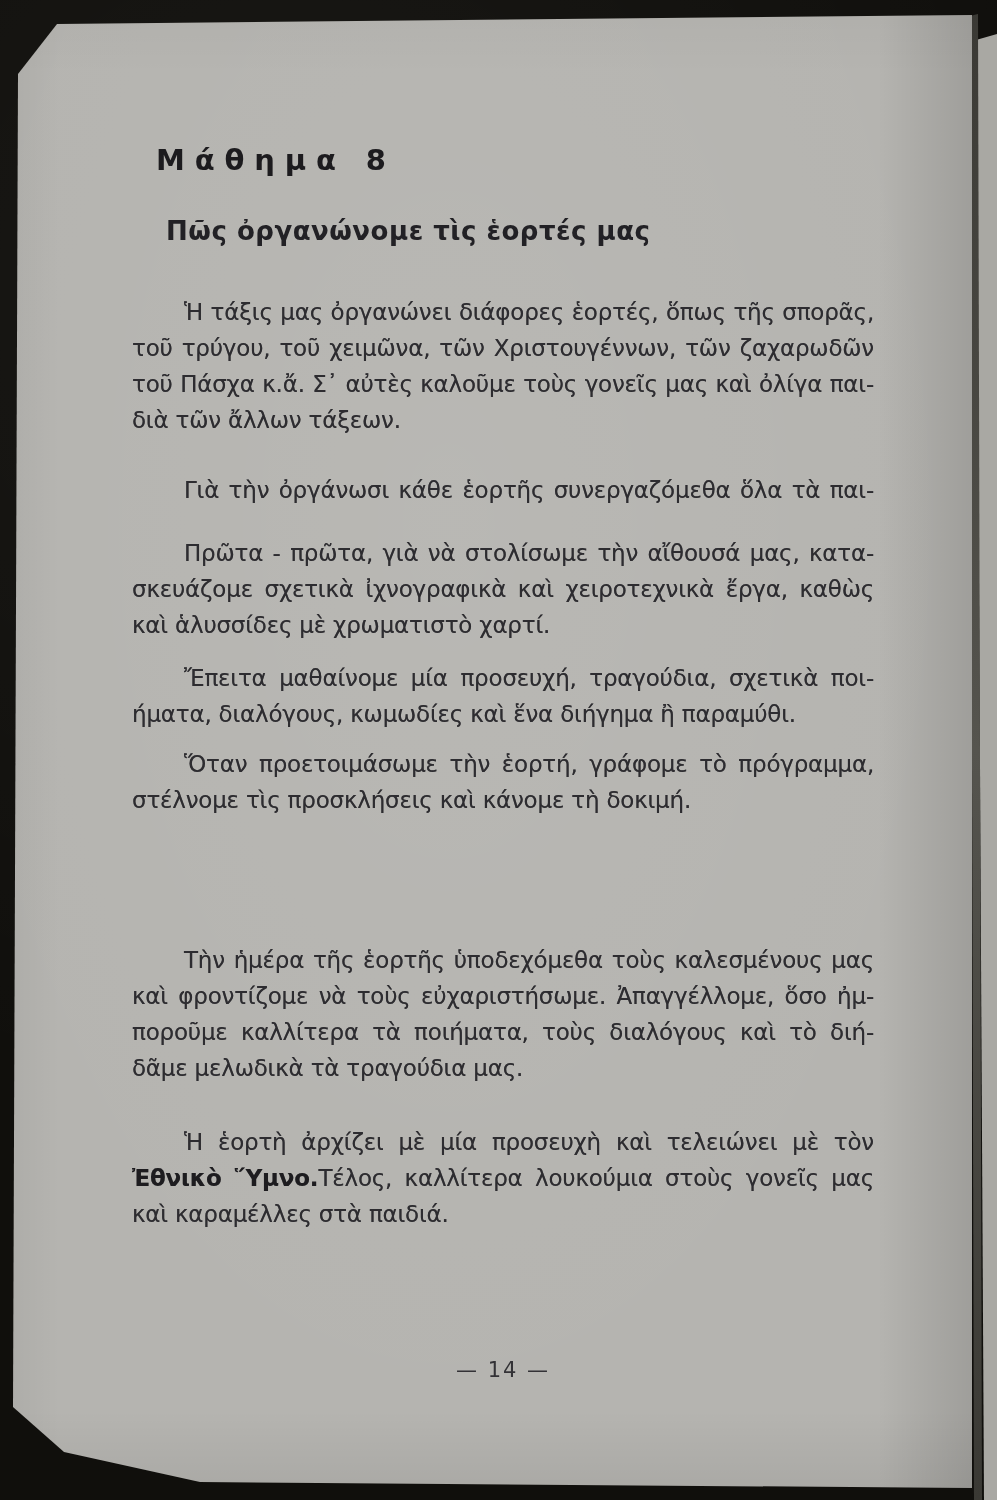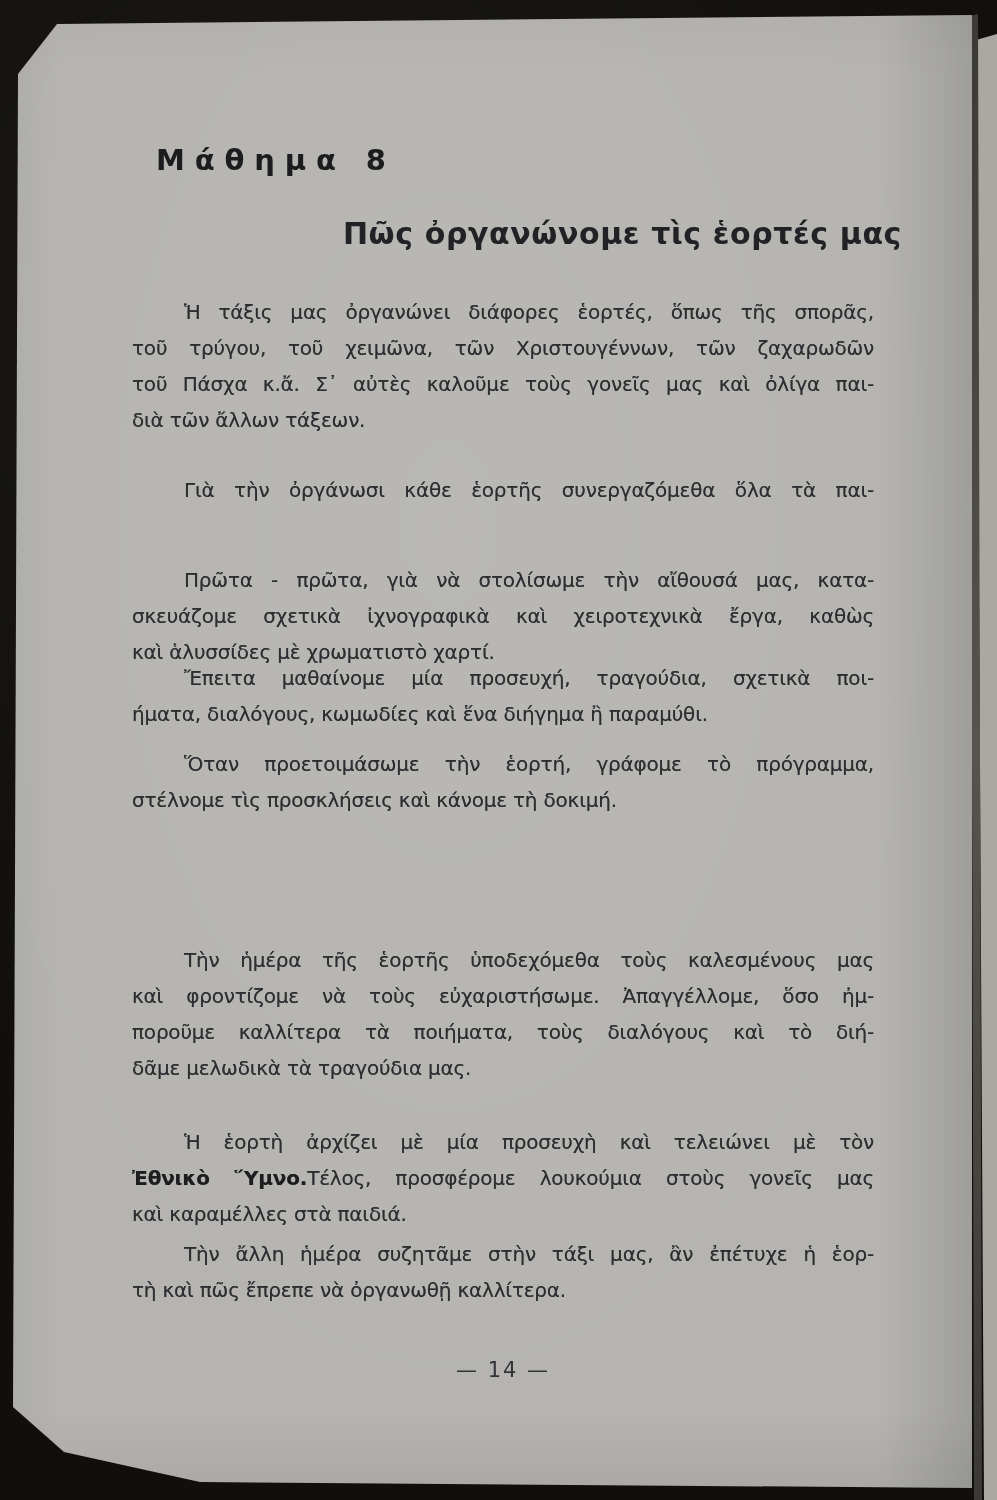--- a/index.html
+++ b/index.html
@@ -40,28 +40,28 @@
       var(--paper);
     color:var(--ink);
   }
   #heading-block{position:absolute;left:156px;width:742px;top:0;}
   #page-title{
     position:absolute;top:143px;left:0;width:100%;
     font-weight:bold;font-size:29px;letter-spacing:0.34em;
     color:#1c1b1e;white-space:nowrap;
   }
   #page-subtitle{
-    position:absolute;top:216px;left:4px;width:100%;
-    text-align:right;font-weight:bold;font-size:30px;letter-spacing:0.02em;
+    position:absolute;top:216px;left:10px;width:100%;
+    text-align:left;font-weight:bold;font-size:26px;letter-spacing:0.02em;
     color:#222125;white-space:nowrap;
   }
   #body-text{position:absolute;left:132px;top:0;width:742px;height:1500px;}
   .paragraph{position:absolute;left:0;width:742px;}
   .line{
-    height:36px;line-height:36px;font-size:20px;letter-spacing:-0.2px;
+    height:36px;line-height:36px;font-size:23px;letter-spacing:-0.2px;
     white-space:nowrap;text-align:justify;text-align-last:justify;
     text-shadow:0 0 0.5px rgba(40,40,44,0.55);
   }
   .line.first{padding-left:52px;}
   .line.last{text-align:left;text-align-last:left;}
   .line b{font-weight:bold;color:#1d1c1f;}
   #page-number{
     position:absolute;left:132px;width:742px;top:1358px;
     text-align:center;font-size:21px;letter-spacing:2px;color:#333236;
   }
@@ -80,44 +80,40 @@
     <div id="body-text">
         <div class="paragraph" style="top: 294px;">
           <div class="line first"><span>Ἡ τάξις μας ὀργανώνει διάφορες ἑορτές, ὅπως τῆς σπορᾶς,</span></div>
           <div class="line"><span>τοῦ τρύγου, τοῦ χειμῶνα, τῶν Χριστουγέννων, τῶν ζαχαρωδῶν</span></div>
           <div class="line"><span>τοῦ Πάσχα κ.ἄ. Σ᾽ αὐτὲς καλοῦμε τοὺς γονεῖς μας καὶ ὀλίγα παι-</span></div>
           <div class="line last"><span>διὰ τῶν ἄλλων τάξεων.</span></div>
         </div>
         <div class="paragraph" style="top: 472px;">
           <div class="line first"><span>Γιὰ τὴν ὀργάνωσι κάθε ἑορτῆς συνεργαζόμεθα ὅλα τὰ παι-</span></div>
         </div>
-        <div class="paragraph" style="top: 562px;">
+        <div class="paragraph" style="top: 535px;">
           <div class="line first"><span>Πρῶτα - πρῶτα, γιὰ νὰ στολίσωμε τὴν αἴθουσά μας, κατα-</span></div>
           <div class="line"><span>σκευάζομε σχετικὰ ἰχνογραφικὰ καὶ χειροτεχνικὰ ἔργα, καθὼς</span></div>
           <div class="line last"><span>καὶ ἁλυσσίδες μὲ χρωματιστὸ χαρτί.</span></div>
         </div>
         <div class="paragraph" style="top: 660px;">
           <div class="line first"><span>Ἔπειτα μαθαίνομε μία προσευχή, τραγούδια, σχετικὰ ποι-</span></div>
           <div class="line last"><span>ήματα, διαλόγους, κωμωδίες καὶ ἕνα διήγημα ἢ παραμύθι.</span></div>
         </div>
         <div class="paragraph" style="top: 746px;">
           <div class="line first"><span>Ὅταν προετοιμάσωμε τὴν ἑορτή, γράφομε τὸ πρόγραμμα,</span></div>
           <div class="line last"><span>στέλνομε τὶς προσκλήσεις καὶ κάνομε τὴ δοκιμή.</span></div>
         </div>
         <div class="paragraph" style="top: 942px;">
           <div class="line first"><span>Τὴν ἡμέρα τῆς ἑορτῆς ὑποδεχόμεθα τοὺς καλεσμένους μας</span></div>
           <div class="line"><span>καὶ φροντίζομε νὰ τοὺς εὐχαριστήσωμε. Ἀπαγγέλλομε, ὅσο ἠμ-</span></div>
           <div class="line"><span>ποροῦμε καλλίτερα τὰ ποιήματα, τοὺς διαλόγους καὶ τὸ διή-</span></div>
           <div class="line last"><span>δᾶμε μελωδικὰ τὰ τραγούδια μας.</span></div>
         </div>
         <div class="paragraph" style="top: 1124px;">
           <div class="line first"><span>Ἡ ἑορτὴ ἀρχίζει μὲ μία προσευχὴ καὶ τελειώνει μὲ τὸν</span></div>
-          <div class="line"><b>Ἐθνικὸ Ὕμνο.</b><span>Τέλος, προσφέρομε λουκούμια στοὺς γονεῖς μας</span></div>
+          <div class="line"><b>Ἐθνικὸ Ὕμνο.</b><span>Τέλος, καλλίτερα λουκούμια στοὺς γονεῖς μας</span></div>
           <div class="line last"><span>καὶ καραμέλλες στὰ παιδιά.</span></div>
-        </div>
-        <div class="paragraph" style="top: 1236px;">
-          <div class="line first"><span>Τὴν ἄλλη ἡμέρα συζητᾶμε στὴν τάξι μας, ἂν ἐπέτυχε ἡ ἑορ-</span></div>
-          <div class="line last"><span>τὴ καὶ πῶς ἔπρεπε νὰ ὀργανωθῇ καλλίτερα.</span></div>
         </div>
       </div>
     <div id="page-number">— 14 —</div>
   </div>
 </div>
 
 </body></html>

